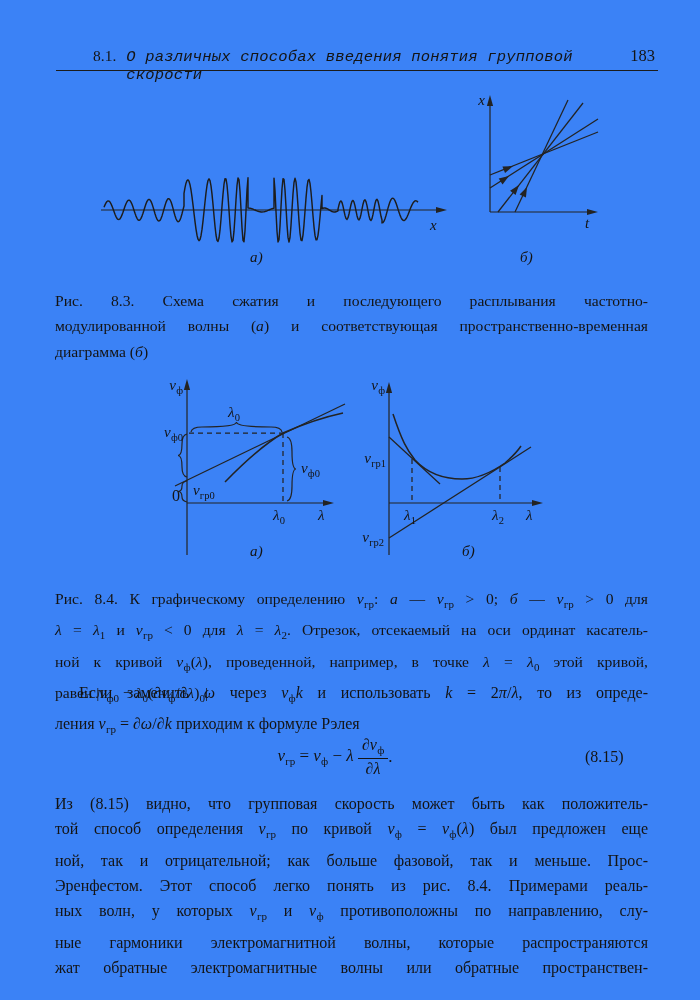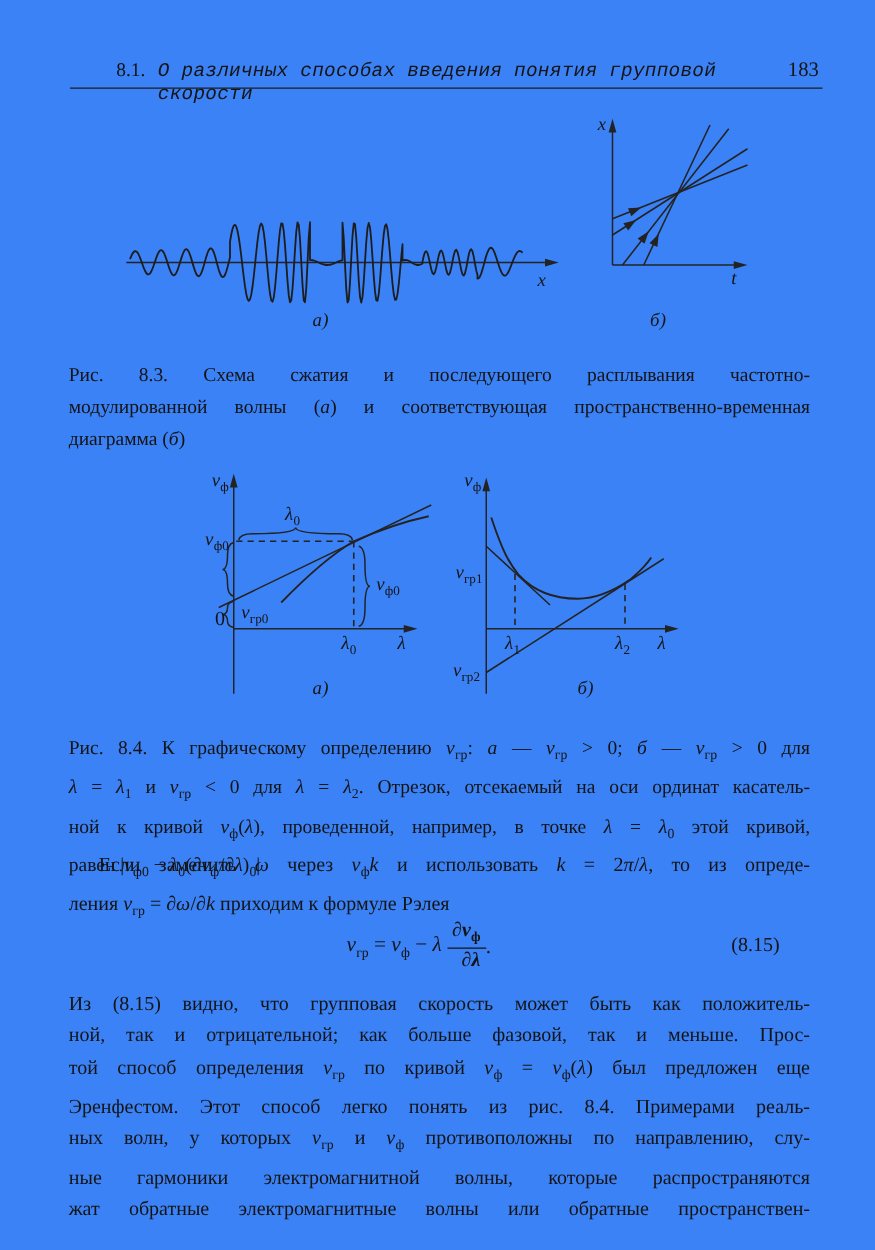--- a/index.html
+++ b/index.html
@@ -20,21 +20,21 @@
   .tline.indent{text-indent:24px;}
   sub{font-size:11px;font-style:normal;}
   i{letter-spacing:.2px;}
   
   .flabel{position:absolute;font-size:15px;line-height:16px;font-style:italic;}
   .flabel sub{font-size:10.5px;}
   .upright{font-style:normal;}
   .ralign{text-align:right;}
   
   #formula-row{left:55px;top:733px;width:560px;height:48px;display:flex;align-items:center;justify-content:center;font-size:17px;}
-  #formula-row .fr{display:inline-block;vertical-align:middle;text-align:right;margin-left:4px;font-weight:bold;}
+  #formula-row .fr{display:inline-block;vertical-align:middle;text-align:center;margin-left:4px;}
   #formula-row .fr .nm{display:block;padding:0 4px 1px;border-bottom:1.2px solid #141414;font-size:16px;}
   #formula-row .fr .dn{display:block;padding:1px 4px 0;font-size:16px;}
   #eqtag{left:585px;top:748px;font-size:16px;}
   svg{position:absolute;left:0;top:0;pointer-events:none;}
 </style>
 </head>
 <body>
 
 <div id="page">
 
@@ -154,21 +154,21 @@
     <span class="fr">
       <span class="nm">∂<i>v</i><sub>ф</sub></span>
       <span class="dn">∂<i>λ</i></span>
     </span>
     <span>.</span>
   </div>
   <div id="eqtag" class="abs">(8.15)</div>
 
   <div class="abs tblock body" style="top:791px;">
     <div class="tline">Из (8.15) видно, что групповая скорость может быть как положитель-</div>
+    <div class="tline">той способ определения <i>v</i><sub>гр</sub> по кривой <i>v</i><sub>ф</sub> = <i>v</i><sub>ф</sub>(<i>λ</i>) был предложен еще</div>
     <div class="tline">ной, так и отрицательной; как больше фазовой, так и меньше. Прос-</div>
-    <div class="tline">той способ определения <i>v</i><sub>гр</sub> по кривой <i>v</i><sub>ф</sub> = <i>v</i><sub>ф</sub>(<i>λ</i>) был предложен еще</div>
     <div class="tline">Эренфестом. Этот способ легко понять из рис. 8.4. Примерами реаль-</div>
     <div class="tline">ных волн, у которых <i>v</i><sub>гр</sub> и <i>v</i><sub>ф</sub> противоположны по направлению, слу-</div>
     <div class="tline">ные гармоники электромагнитной волны, которые распространяются</div>
     <div class="tline">жат обратные электромагнитные волны или обратные пространствен-</div>
   </div>
 
 </div>
 
 </body></html>

